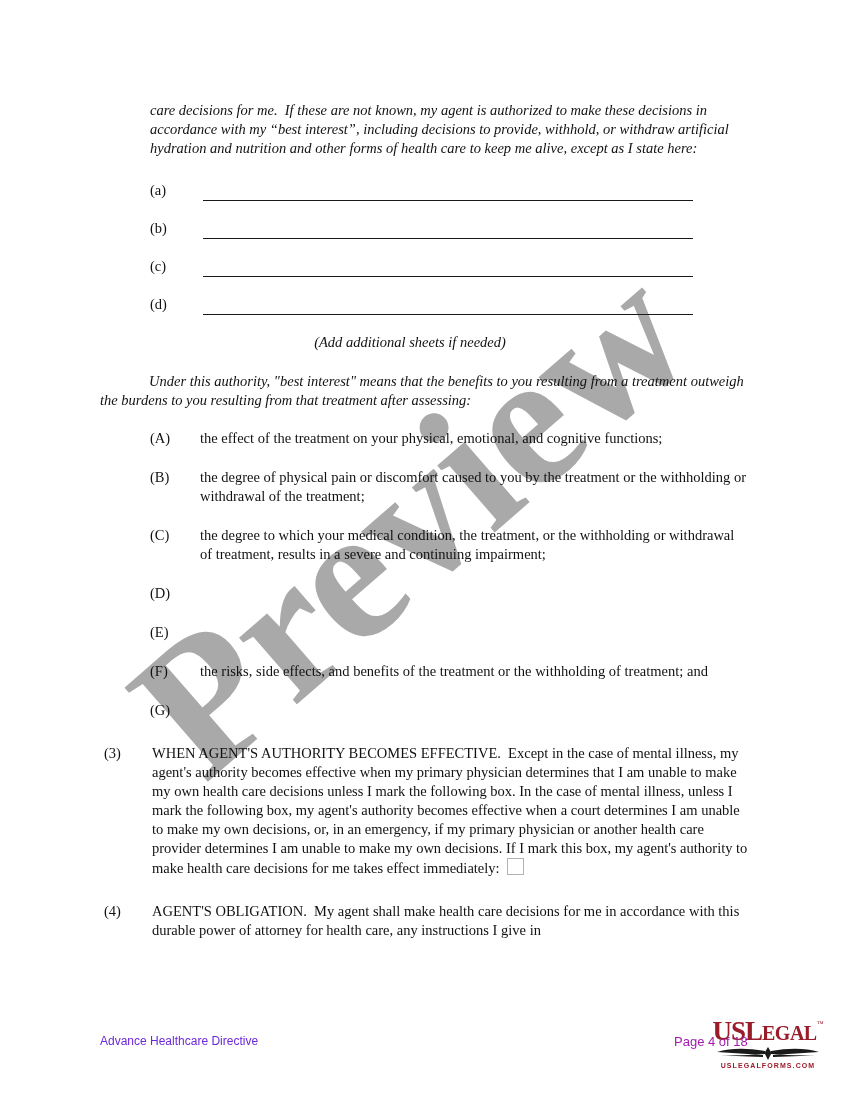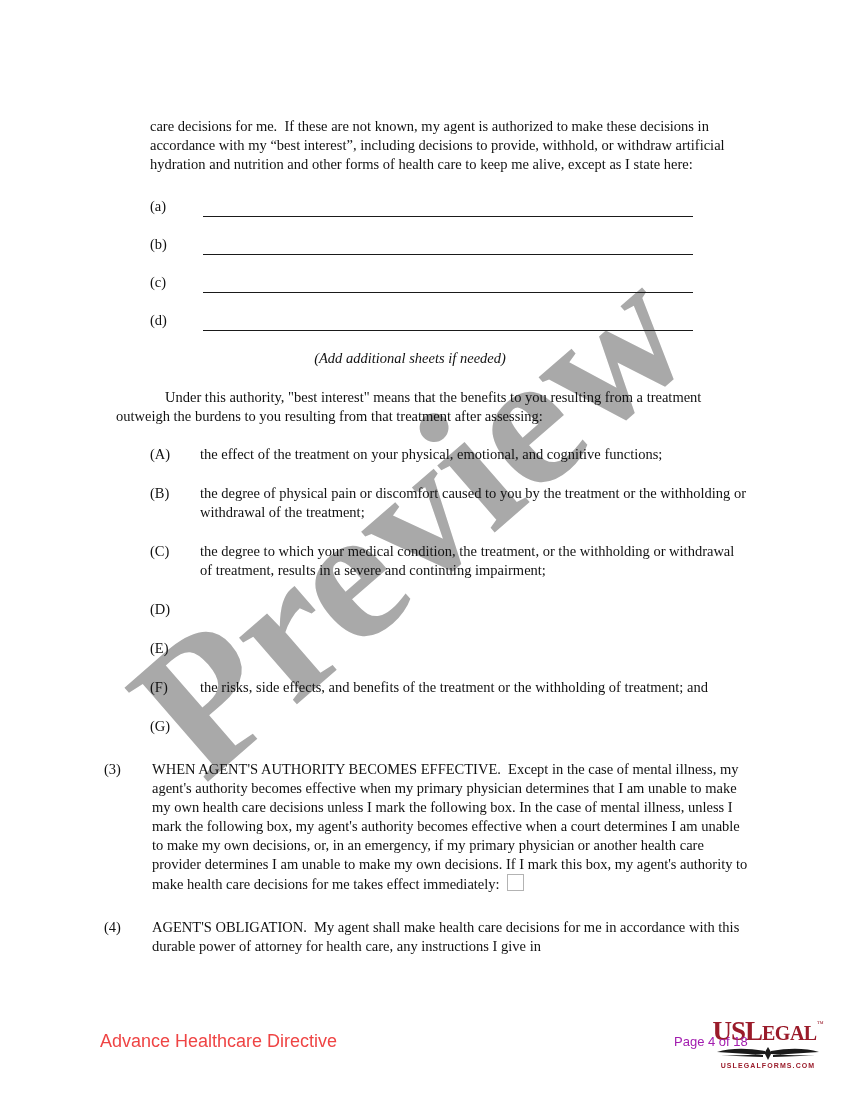--- a/index.html
+++ b/index.html
@@ -40,21 +40,22 @@
   }
   
   .content {
     position: relative;
     z-index: 2;
     padding: 101px 100px 0 100px;
     width: 650px;
   }
   .para {
     white-space: pre-wrap;
-    margin: 16px;
+    margin: 0;
+    font-style: italic;
   }
   .intro-para {
     margin-left: 50px;
   }
   
   .blank-lines {
     margin-top: 23px;
   }
   .blank-row {
     display: flex;
@@ -122,22 +123,22 @@
     vertical-align: -2px;
     margin-left: 7px;
     background: #ffffff;
   }
   
   .footer-title {
     position: absolute;
     left: 100px;
     top: 1032px;
     font-family: "Liberation Sans", "DejaVu Sans", sans-serif;
-    font-size: 18px;
-    color: #ef4444;
+    font-size: 12px;
+    color: #6d28d9;
     z-index: 2;
   }
   .footer-page {
     position: absolute;
     left: 674px;
     top: 1032px;
     font-family: "Liberation Sans", "DejaVu Sans", sans-serif;
     font-size: 13px;
     color: #a21caf;
     z-index: 4;

